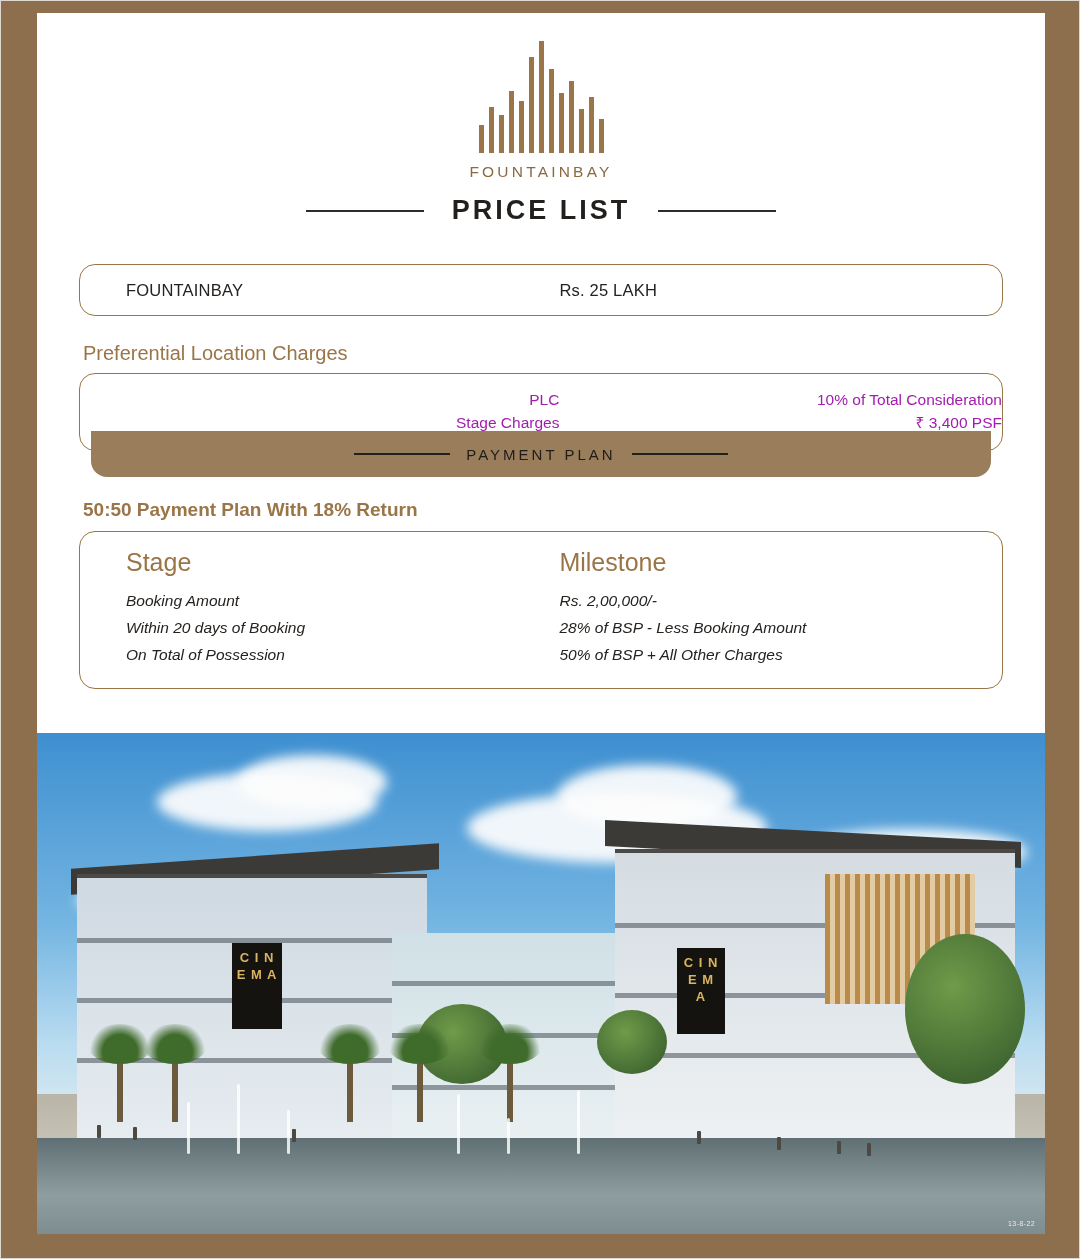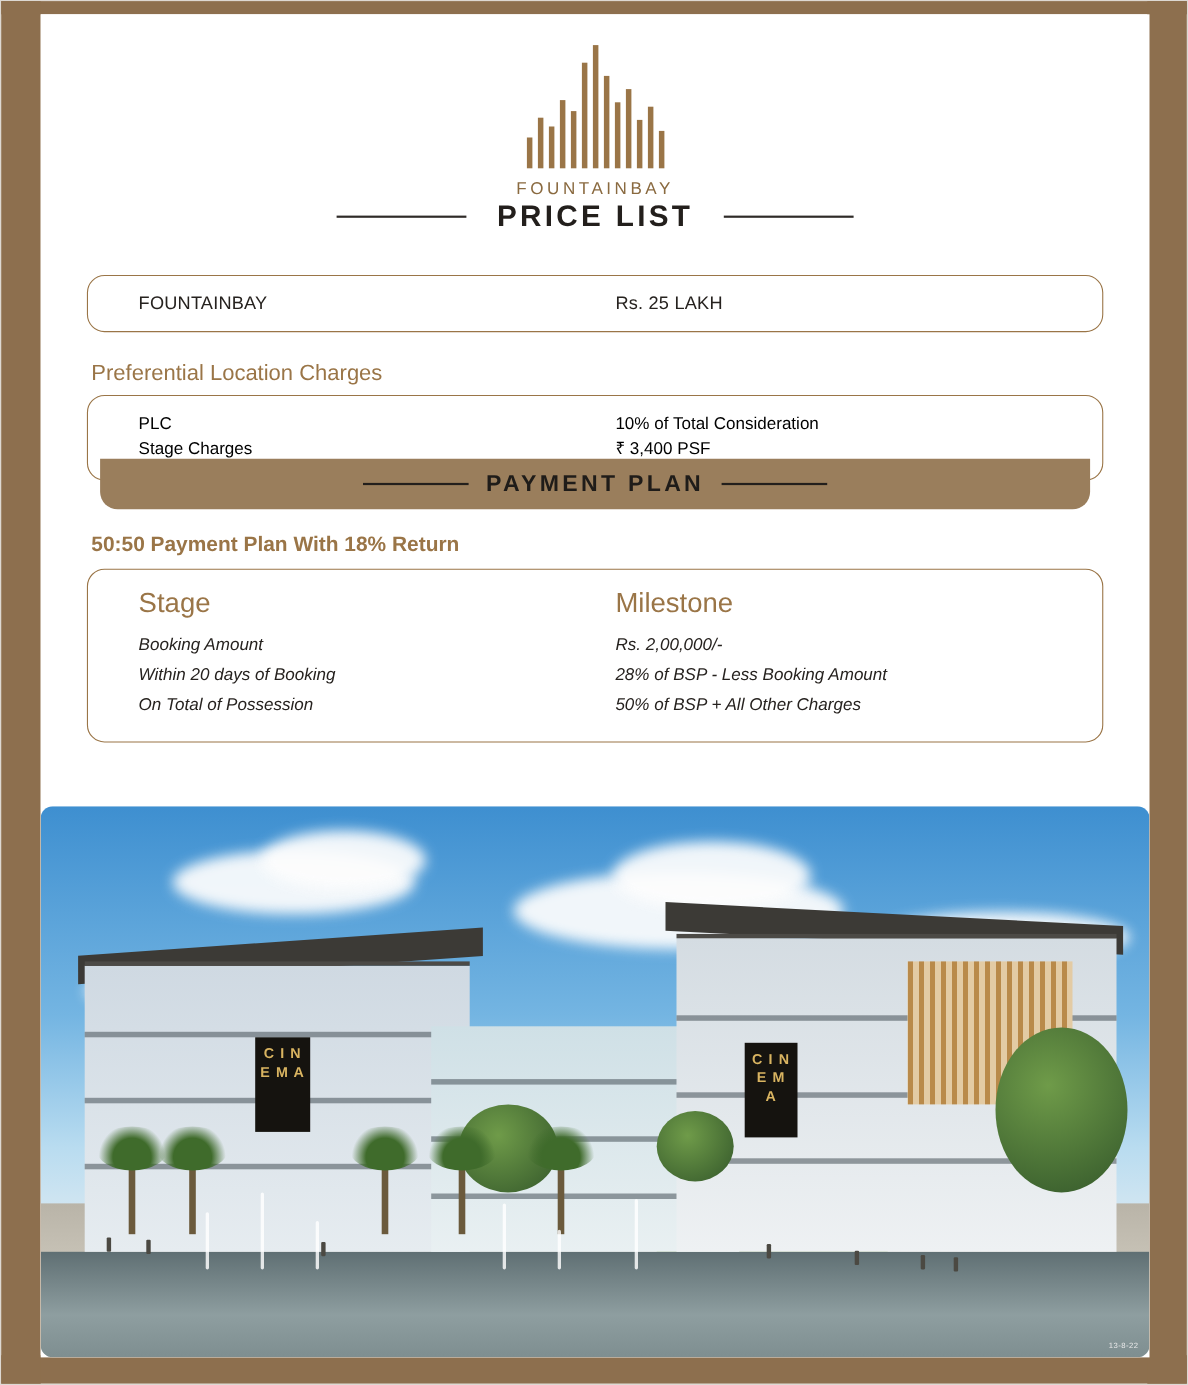--- a/index.html
+++ b/index.html
@@ -57,20 +57,21 @@
   }
   .logo-name {
     margin-top: 10px;
     font-size: 15.5px;
     letter-spacing: 3.2px;
     color: #8a6a40;
     font-weight: 400;
   }
 
   .title-row {
+    margin-top: 14px;
     display: flex;
     align-items: center;
     justify-content: center;
     gap: 28px;
   }
   .title-row .rule {
     width: 118px;
     height: 2px;
     background: #2f2b28;
   }
@@ -104,38 +105,38 @@
   .price-box .txt { font-size: 16.5px; color: #26221f; letter-spacing: .2px; }
 
   .section-head {
     margin: 26px 0 8px 46px;
     font-size: 20px;
     color: #9a7547;
     font-weight: 400;
   }
 
   .plc-box { padding: 14px 0 16px; }
-  .plc-line { font-size: 15.5px; color: #000000; line-height: 23px; }
+  .plc-line { font-size: 15.5px; color: #a21caf; line-height: 23px; text-align: right; }
 
   
   .banner {
     position: relative;
     margin: -20px 54px 0 54px;
     height: 46px;
     background: #9a7e5c;
     border-radius: 0 0 16px 16px;
     display: flex;
     align-items: center;
     justify-content: center;
     gap: 16px;
   }
   .banner .rule { width: 96px; height: 2px; background: #231f1c; }
   .banner .btxt {
-    font-size: 21px;
-    font-weight: bold;
+    font-size: 15px;
+    font-weight: normal;
     letter-spacing: 3px;
     color: #1f1c19;
   }
 
   .plan-sub {
     margin: 22px 0 10px 46px;
     font-size: 19px;
     color: #9a7547;
     font-weight: bold;
   }
@@ -151,21 +152,20 @@
     right: 0;
     bottom: 0;
     height: 501px;
     overflow: hidden;
   }
   .render {
     position: absolute;
     inset: 0;
     overflow: hidden;
     background: linear-gradient(#3e8fd0 0%, #74b5e2 38%, #b9dcf0 62%, #dceaf2 78%, #cfd9d4 100%);
-    border-radius: 11px;
   }
   .cloud {
     position: absolute;
     background: #fdfdfd;
     border-radius: 50%;
     filter: blur(6px);
     opacity: .93;
   }
   .water {
     position: absolute;

